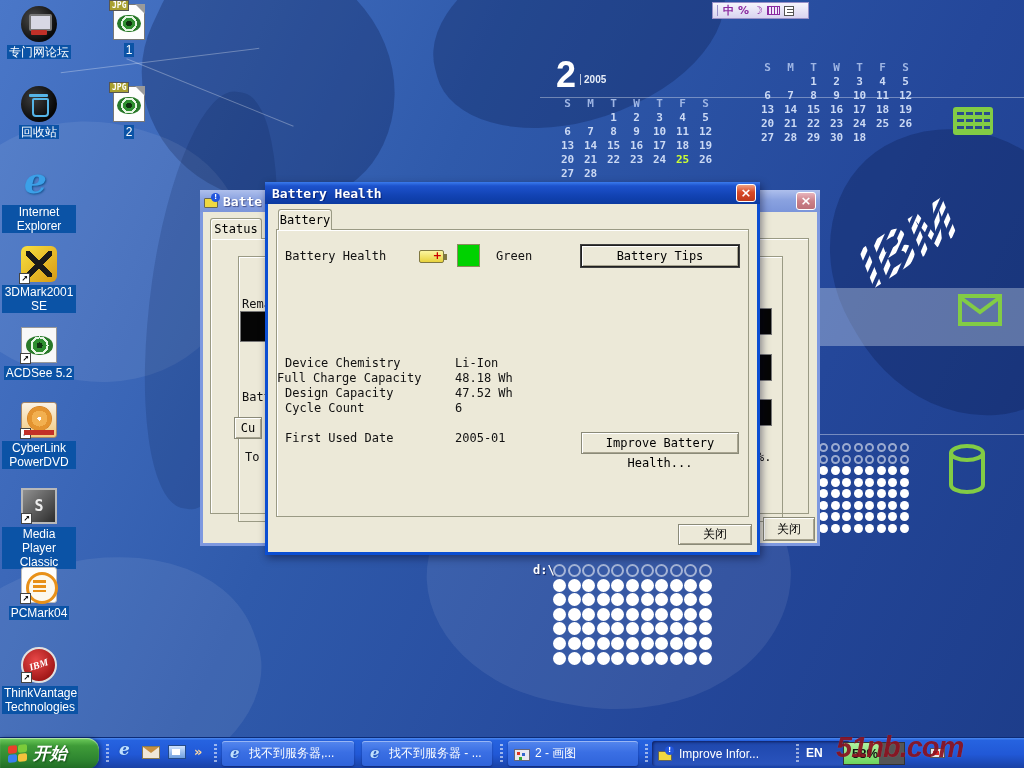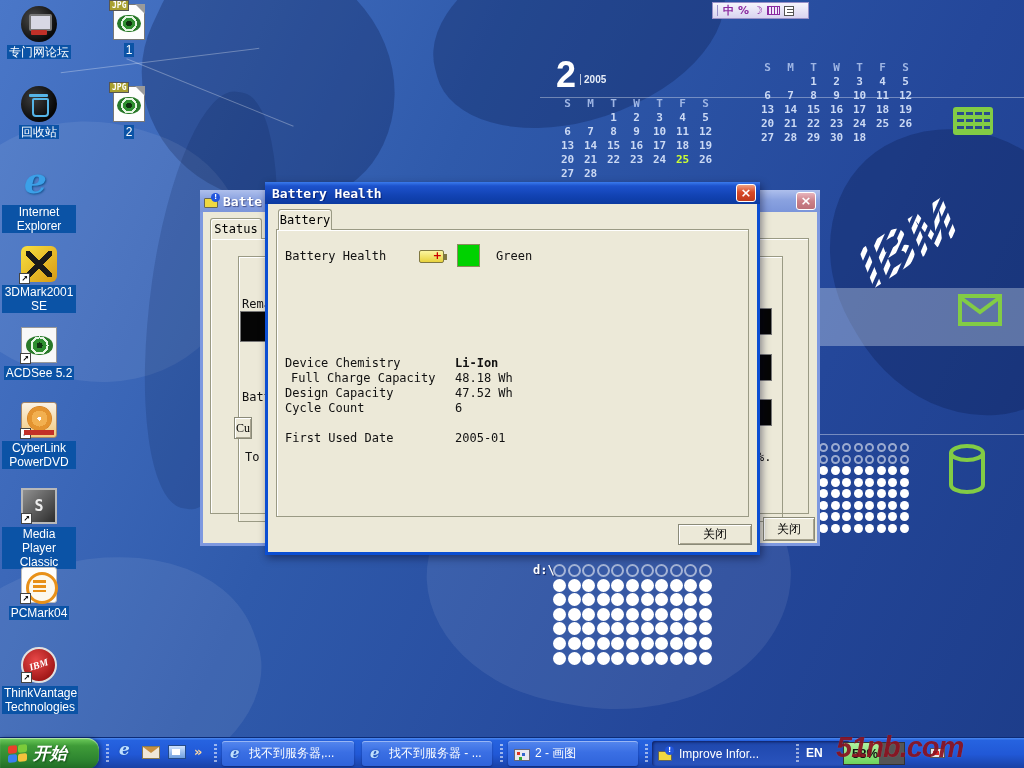--- a/index.html
+++ b/index.html
@@ -518,21 +518,21 @@
     <span class="t-text">Batte</span>
     <span class="closex pink">×</span>
   </div>
   <div style="position:relative;width:100%;height:334px;">
     <div class="tab" style="left:7px;top:6px;width:52px;height:21px;line-height:20px;">Status</div>
     <div class="frame" style="left:7px;top:26px;right:8px;bottom:32px;"></div>
     <div class="frame" style="left:35px;top:44px;width:545px;height:266px;"></div>
     <div class="mono" style="left:39px;top:85px;">Remai</div>
     <div class="blackbox" style="left:37px;top:99px;width:26px;height:31px;"></div>
     <div class="mono" style="left:39px;top:178px;">Batte</div>
-    <div class="btn" style="left:31px;top:205px;width:18px;height:22px;line-height:20px;font-family:Liberation Serif, serif;">Cu</div>
+    <div class="btn" style="left:31px;top:205px;width:28px;height:22px;line-height:20px;">Cu</div>
     <div class="mono" style="left:42px;top:238px;">To i</div>
     <div class="blackbox" style="left:554px;top:96px;width:15px;height:27px;"></div>
     <div class="blackbox" style="left:554px;top:142px;width:15px;height:27px;"></div>
     <div class="blackbox" style="left:554px;top:187px;width:15px;height:27px;"></div>
     <div class="mono" style="left:554px;top:238px;">%.</div>
     <div class="btn" style="left:560px;top:305px;width:52px;height:24px;line-height:22px;">关闭</div>
   </div>
 </div>
 
 <div class="win" style="left:265px;top:182px;width:495px;height:373px;border:3px solid #0b4ed2;border-top:none;z-index:20;box-shadow:2px 3px 8px rgba(0,0,30,.45);">
@@ -541,35 +541,37 @@
     <span class="closex red">×</span>
   </div>
   <div style="position:relative;width:100%;height:345px;">
     <div class="tab" style="left:10px;top:5px;width:54px;height:21px;line-height:20px;">Battery</div>
     <div class="frame" style="left:8px;top:25px;width:473px;height:288px;"></div>
 
     <div class="mono" style="left:17px;top:45px;">Battery Health</div>
     <div class="bat-glyph" style="left:151px;top:46px;"></div>
     <div class="green-square" style="left:189px;top:40px;"></div>
     <div class="mono" style="left:228px;top:45px;">Green</div>
+    <div class="btn default" style="left:313px;top:41px;width:158px;height:22px;line-height:20px;">Battery Tips</div>
 
 
     <div id="dlg-info-rows">
         <div class="mono" style="left: 17px; top: 152px;">Device Chemistry</div>
-        <div class="mono" style="left: 187px; top: 152px; font-weight: bold;">Li-Ion</div>
-        <div class="mono" style="left: 23px; top: 167px;">Full Charge Capacity</div>
+        <div class="mono" style="left: 187px; top: 152px;">Li-Ion</div>
+        <div class="mono" style="left: 9px; top: 167px;">Full Charge Capacity</div>
         <div class="mono" style="left: 187px; top: 167px;">48.18 Wh</div>
         <div class="mono" style="left: 17px; top: 182px;">Design Capacity</div>
         <div class="mono" style="left: 187px; top: 182px;">47.52 Wh</div>
         <div class="mono" style="left: 17px; top: 197px;">Cycle Count</div>
         <div class="mono" style="left: 187px; top: 197px;">6</div>
       </div>
 
     <div class="mono" style="left:17px;top:227px;">First Used Date</div>
     <div class="mono" style="left:187px;top:227px;">2005-01</div>
+    <div class="btn" style="left:313px;top:228px;width:158px;height:22px;line-height:20px;">Improve Battery Health...</div>
 
     <div class="btn" style="left:410px;top:320px;width:74px;height:21px;line-height:19px;">关闭</div>
   </div>
 </div>
 
 <div class="ime">
   <span class="grip"></span>
   <span class="ime-it">中</span>
   <span class="ime-it">%</span>
   <span class="ime-it">☽</span>

